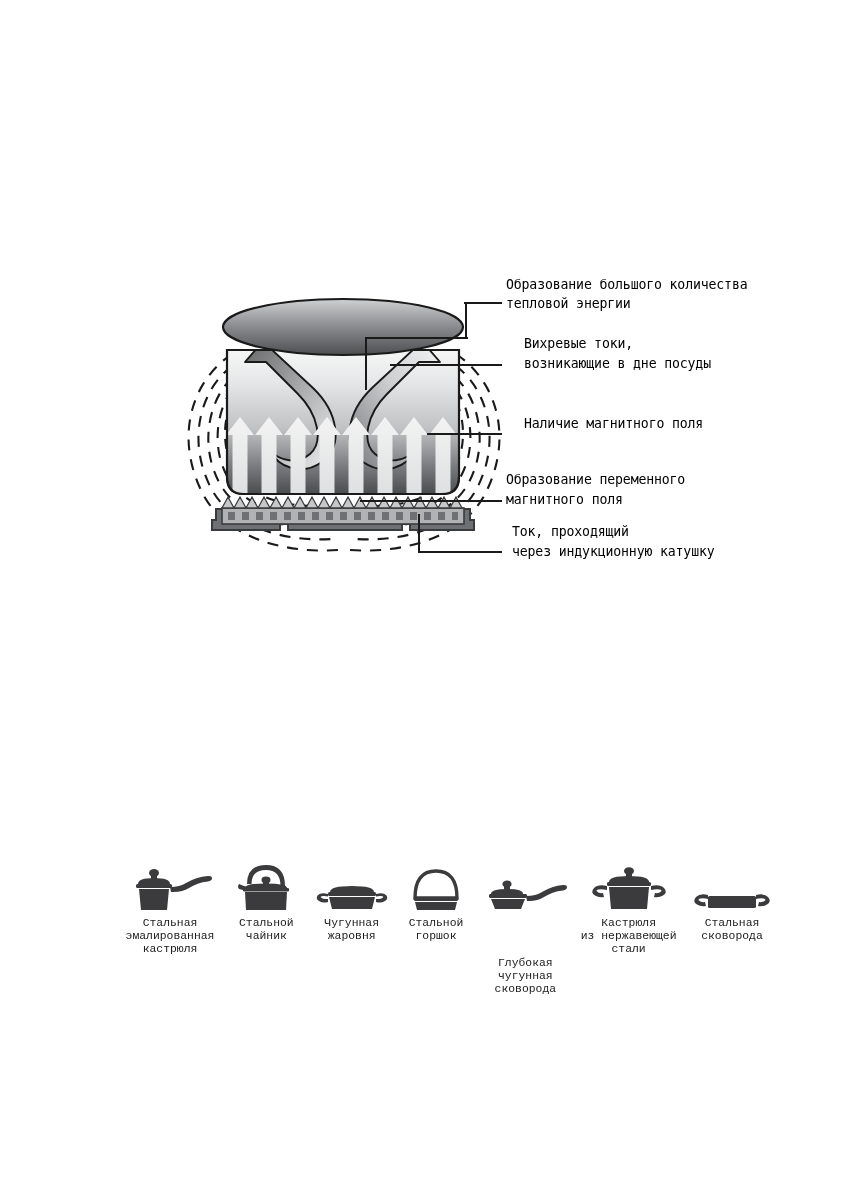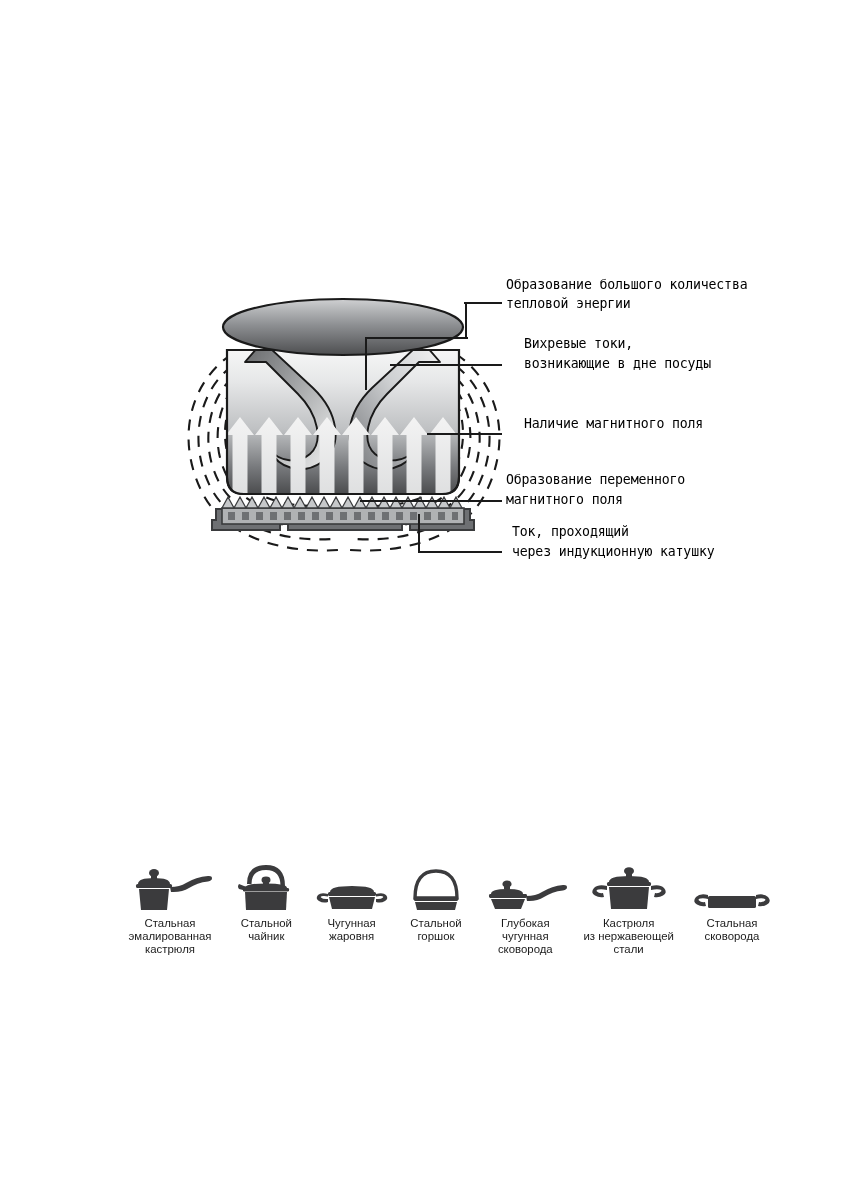--- a/index.html
+++ b/index.html
@@ -60,32 +60,32 @@
     width: 96px;
   }
   .cookware-icon {
     height: 52px;
     display: flex;
     align-items: flex-end;
     justify-content: center;
   }
   .cookware-caption {
     margin-top: 3px;
-    font-family: Liberation Sans, sans-serif;
+    font-family: Liberation Mono, monospace;
     font-size: 11.4px;
     line-height: 13.2px;
     color: #1a1a1a;
     text-align: center;
     white-space: pre-line;
   }
   .cw-w-1 { width: 104px; }
   .cw-w-2 { width: 80px; }
   .cw-w-3 { width: 82px; }
   .cw-w-4 { width: 78px; }
-  .cw-w-5 { width: 92px; }
+  .cw-w-5 { width: 92px; gap: 40px; }
   .cw-w-6 { width: 106px; }
   .cw-w-7 { width: 92px; }
 </style>
 </head>
 <body>
 
 <div id="page">
 
   <div id="induction-figure">
     <svg width="620" height="300" viewBox="0 0 620 300" xmlns="http://www.w3.org/2000/svg">

